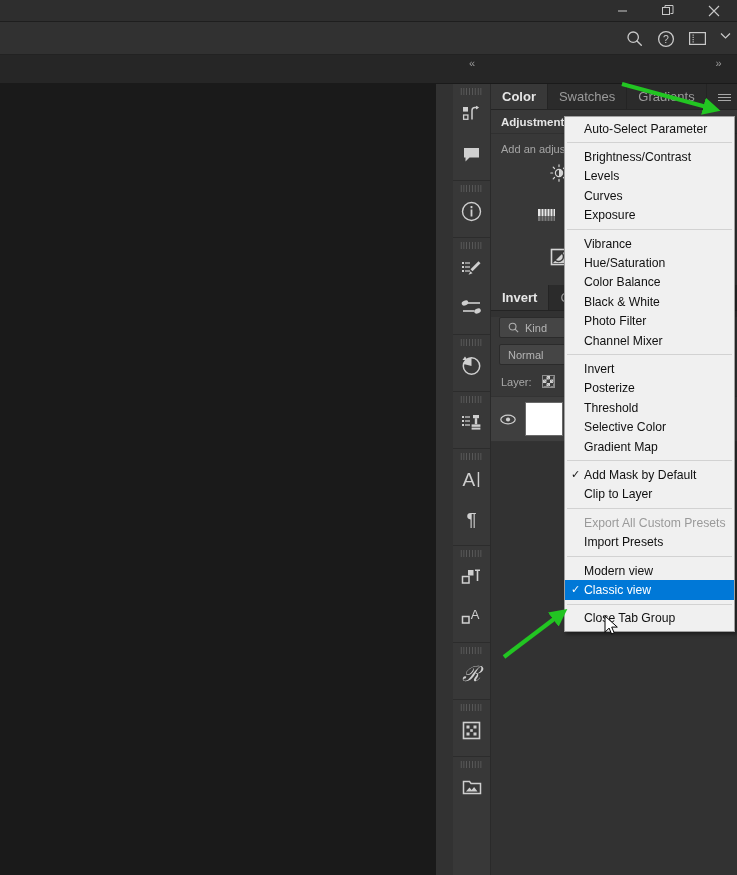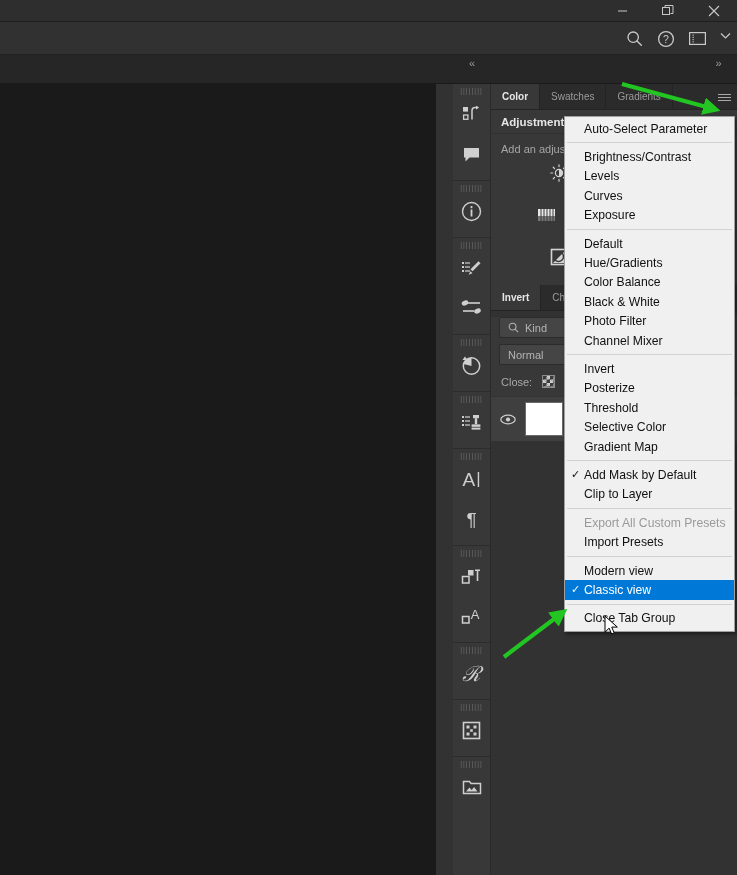--- a/index.html
+++ b/index.html
@@ -84,21 +84,21 @@
     background: #323232;
   }
 
   
   .tabstrip {
     position: relative; height: 26px; background: #2b2b2b;
     display: flex; align-items: stretch; border-bottom: 1px solid #242424;
   }
   .tab {
     display: flex; align-items: center; padding: 0 11px;
-    font-size: 10px; color: #9b9b9b; background: #2b2b2b;
+    font-size: 13px; color: #9b9b9b; background: #2b2b2b;
     border-right: 1px solid #242424;
   }
   .tab.active { background: #383838; color: #e6e6e6; font-weight: bold; }
   .tabmenu {
     position: absolute; right: 6px; top: 0; height: 26px;
     display: flex; align-items: center; color: #a8a8a8;
   }
   .hamb { width: 13px; }
   .hamb div { height: 1px; background: #a8a8a8; margin: 2px 0; }
 
@@ -462,21 +462,21 @@
             <circle cx="4.6" cy="4.6" r="3.4" fill="none" stroke="#b0b0b0" stroke-width="1.1"></circle>
             <path d="M7.1 7.1l3 3" stroke="#b0b0b0" stroke-width="1.2"></path>
           </svg>
         </span>
         <span>Kind</span>
       </div>
       <div class="field">
         <span>Normal</span>
       </div>
       <div class="lockrow">
-        <span>Close:</span>
+        <span>Layer:</span>
         <span class="checkerboard"></span>
         <span>
           <svg width="15" height="15" viewBox="0 0 15 15">
             <ellipse cx="3.2" cy="11.6" rx="2.6" ry="1.8" fill="#b8b8b8" transform="rotate(-40 3.2 11.6)"></ellipse>
             <rect x="5" y="2" width="2" height="8" fill="#b8b8b8" transform="rotate(40 6 6)"></rect>
           </svg>
         </span>
       </div>
       <div class="layerrow">
         <span class="eye">
@@ -502,24 +502,24 @@
         <span>Levels</span>
       </div>
       <div class="ctxitem">
         <span>Curves</span>
       </div>
       <div class="ctxitem">
         <span>Exposure</span>
       </div>
       <div class="ctxsep"></div>
       <div class="ctxitem">
-        <span>Default</span>
-      </div>
-      <div class="ctxitem">
-        <span>Hue/Gradients</span>
+        <span>Vibrance</span>
+      </div>
+      <div class="ctxitem">
+        <span>Hue/Saturation</span>
       </div>
       <div class="ctxitem">
         <span>Color Balance</span>
       </div>
       <div class="ctxitem">
         <span>Black &amp; White</span>
       </div>
       <div class="ctxitem">
         <span>Photo Filter</span>
       </div>

